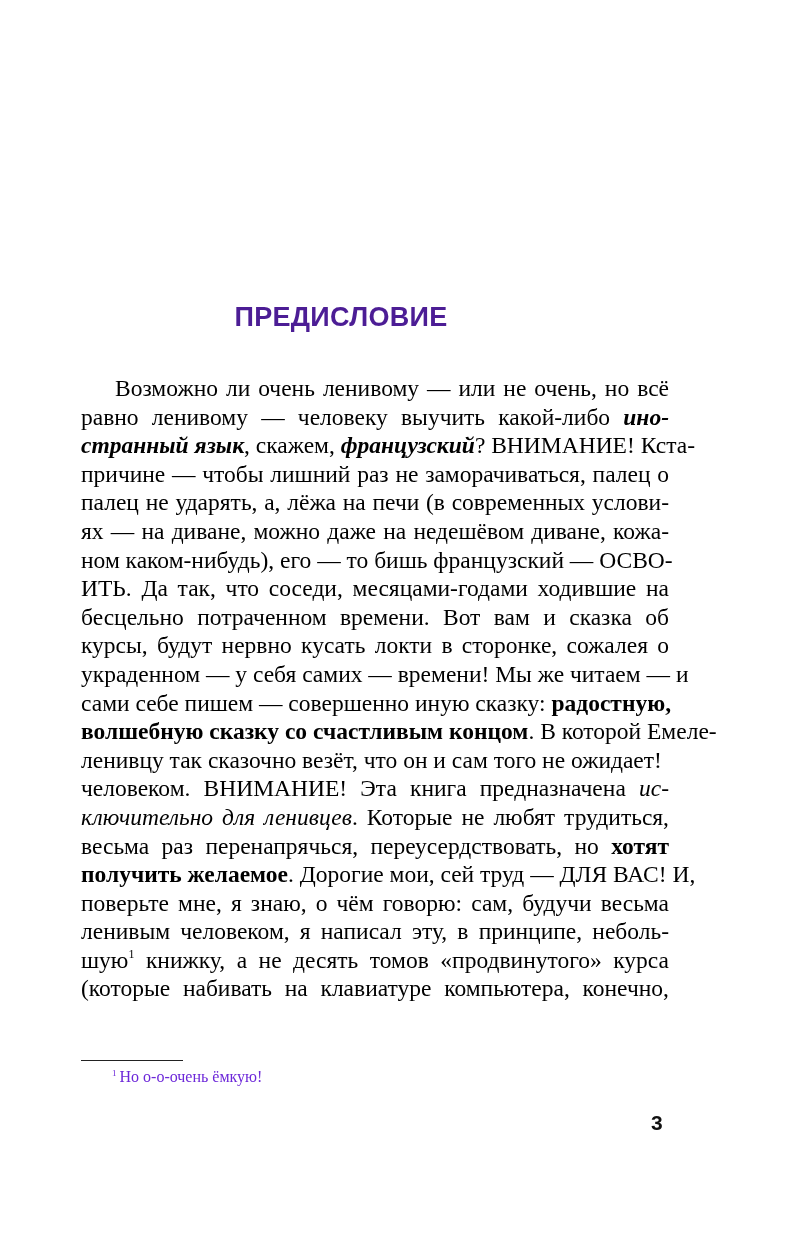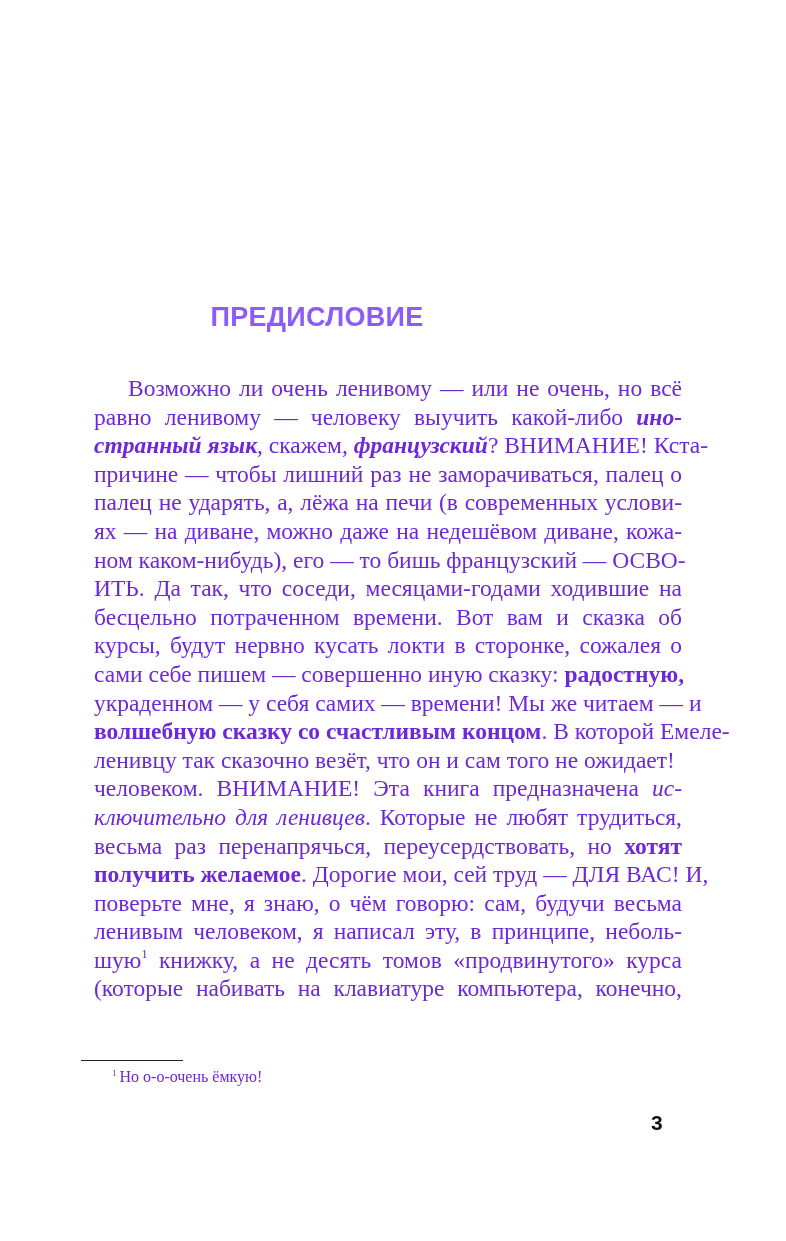--- a/index.html
+++ b/index.html
@@ -1,25 +1,26 @@
 <!DOCTYPE html>
 <html><head>
 <meta charset="utf-8">
 <style>
   html, body { margin: 0; padding: 0; background: #ffffff; }
   body { width: 786px; height: 1241px; position: relative; overflow: hidden; }
   .page { position: absolute; left: 0; top: 0; width: 786px; height: 1241px; background: #fff; color: #111; }
   .heading {
     position: absolute; left: 0; top: 302px; width: 634px; text-align: center;
     font-family: "Liberation Sans", sans-serif; font-weight: bold; font-size: 27px; letter-spacing: 0.3px;
-    color: #8b5cf6;
+    color: #4c1d95;
+    padding-left: 24px;
   }
   .body-text {
-    position: absolute; left: 94px; top: 374px; width: 588px;
-    font-family: "Liberation Serif", serif; font-size: 23.5px; line-height: 28.6px; color: #6d28d9;
+    position: absolute; left: 81px; top: 374px; width: 588px;
+    font-family: "Liberation Serif", serif; font-size: 23.5px; line-height: 28.6px; color: #000000;
   }
   .line {
     display: block; text-align: justify; text-align-last: justify; white-space: nowrap; height: 28.6px;
   }
   .line.indent { text-indent: 34px; }
   .line.last { text-align-last: left; }
   .b { font-weight: bold; }
   .i { font-style: italic; }
   .bi { font-weight: bold; font-style: italic; }
   sup.fnref { font-size: 12px; vertical-align: 10px; line-height: 0; }
@@ -45,22 +46,22 @@
       <div class="line indent"><span class="">Возможно ли очень ленивому — или не очень, но всё</span></div>
       <div class="line"><span class="">равно ленивому — человеку выучить какой-либо </span><span class="bi">ино-</span></div>
       <div class="line"><span class="bi">странный язык</span><span class="">, скажем, </span><span class="bi">французский</span><span class="">? ВНИМАНИЕ! Кста-</span></div>
       <div class="line"><span class="">причине — чтобы лишний раз не заморачиваться, палец о</span></div>
       <div class="line"><span class="">палец не ударять, а, лёжа на печи (в современных услови-</span></div>
       <div class="line"><span class="">ях — на диване, можно даже на недешёвом диване, кожа-</span></div>
       <div class="line"><span class="">ном каком-нибудь), его — то бишь французский — ОСВО-</span></div>
       <div class="line"><span class="">ИТЬ. Да так, что соседи, месяцами-годами ходившие на</span></div>
       <div class="line"><span class="">бесцельно потраченном времени. Вот вам и сказка об</span></div>
       <div class="line"><span class="">курсы, будут нервно кусать локти в сторонке, сожалея о</span></div>
+      <div class="line"><span class="">украденном — у себя самих — времени! Мы же читаем — и</span></div>
       <div class="line"><span class="">сами себе пишем — совершенно иную сказку: </span><span class="b">радостную,</span></div>
-      <div class="line"><span class="">украденном — у себя самих — времени! Мы же читаем — и</span></div>
       <div class="line"><span class="b">волшебную сказку со счастливым концом</span><span class="">. В которой Емеле-</span></div>
       <div class="line last"><span class="">ленивцу так сказочно везёт, что он и сам того не ожидает!</span></div>
       <div class="line"><span class="">человеком. ВНИМАНИЕ! Эта книга предназначена </span><span class="i">ис-</span></div>
       <div class="line"><span class="i">ключительно для ленивцев</span><span class="">. Которые не любят трудиться,</span></div>
       <div class="line"><span class="">весьма раз перенапрячься, переусердствовать, но </span><span class="b">хотят</span></div>
       <div class="line"><span class="b">получить желаемое</span><span class="">. Дорогие мои, сей труд — ДЛЯ ВАС! И,</span></div>
       <div class="line"><span class="">поверьте мне, я знаю, о чём говорю: сам, будучи весьма</span></div>
       <div class="line"><span class="">ленивым человеком, я написал эту, в принципе, неболь-</span></div>
       <div class="line"><span class="">шую</span><sup class="fnref">1</sup><span class=""> книжку, а не десять томов «продвинутого» курса</span></div>
       <div class="line"><span class="">(которые набивать на клавиатуре компьютера, конечно,</span></div>

